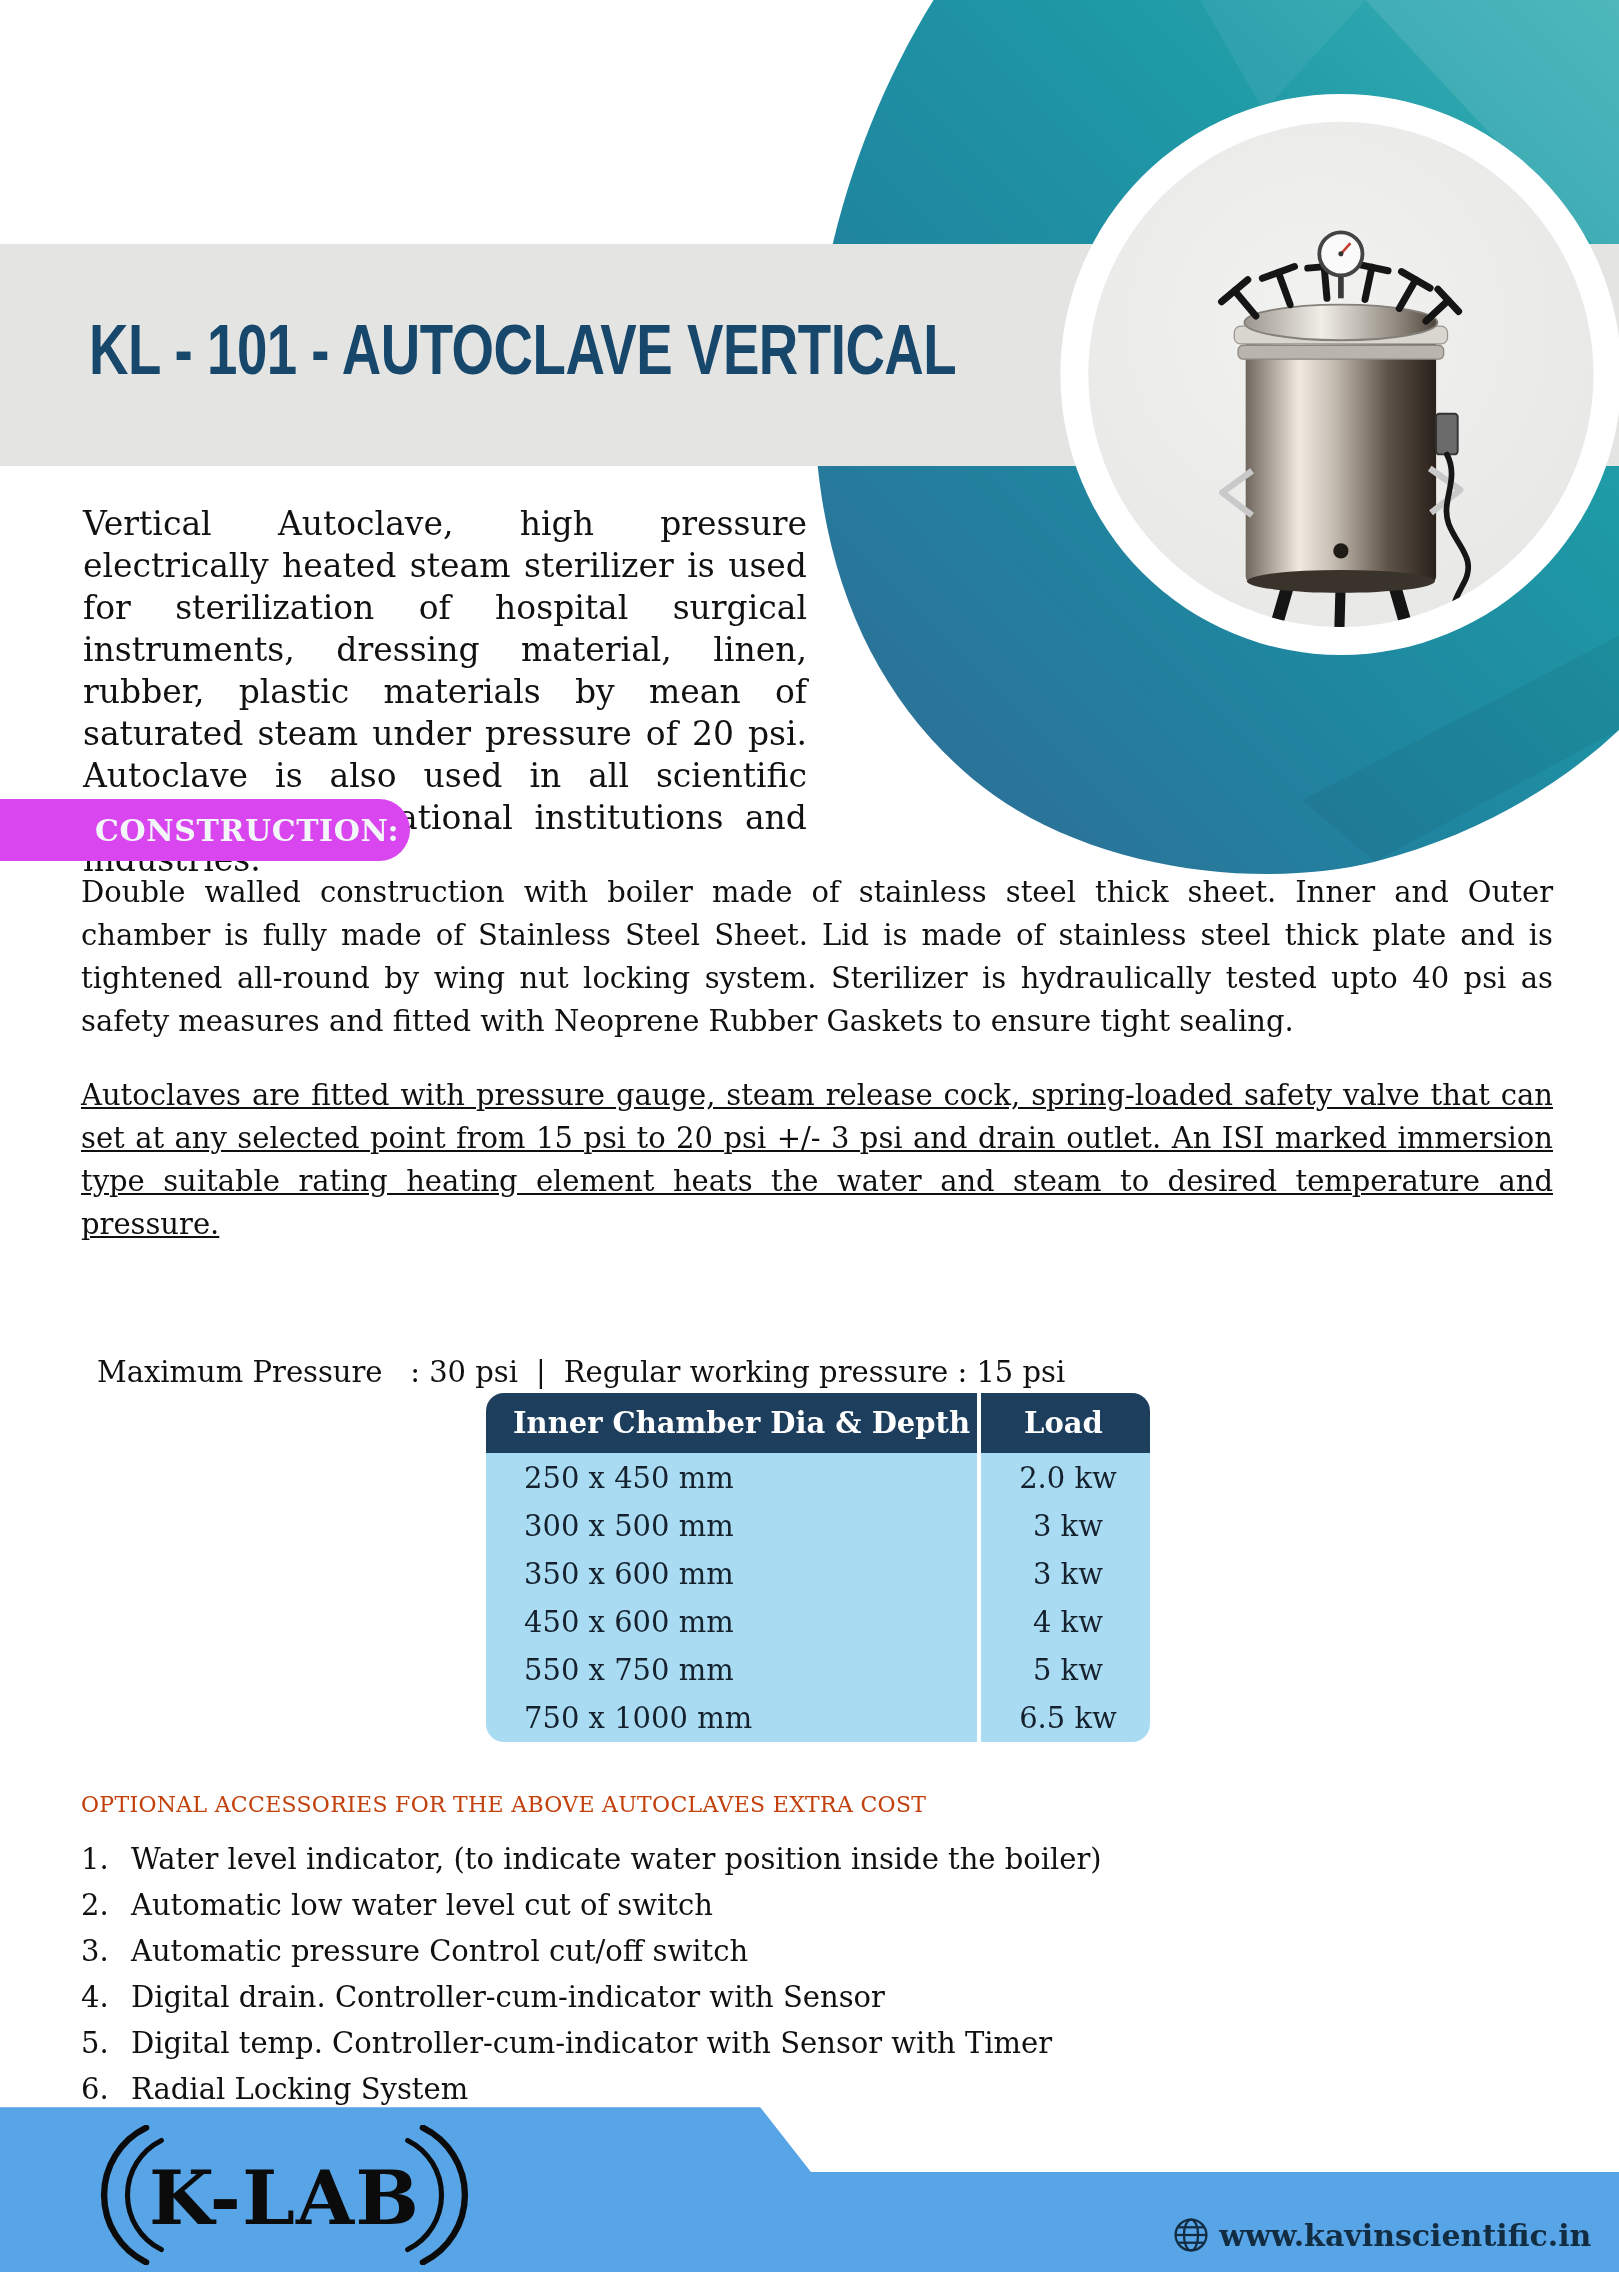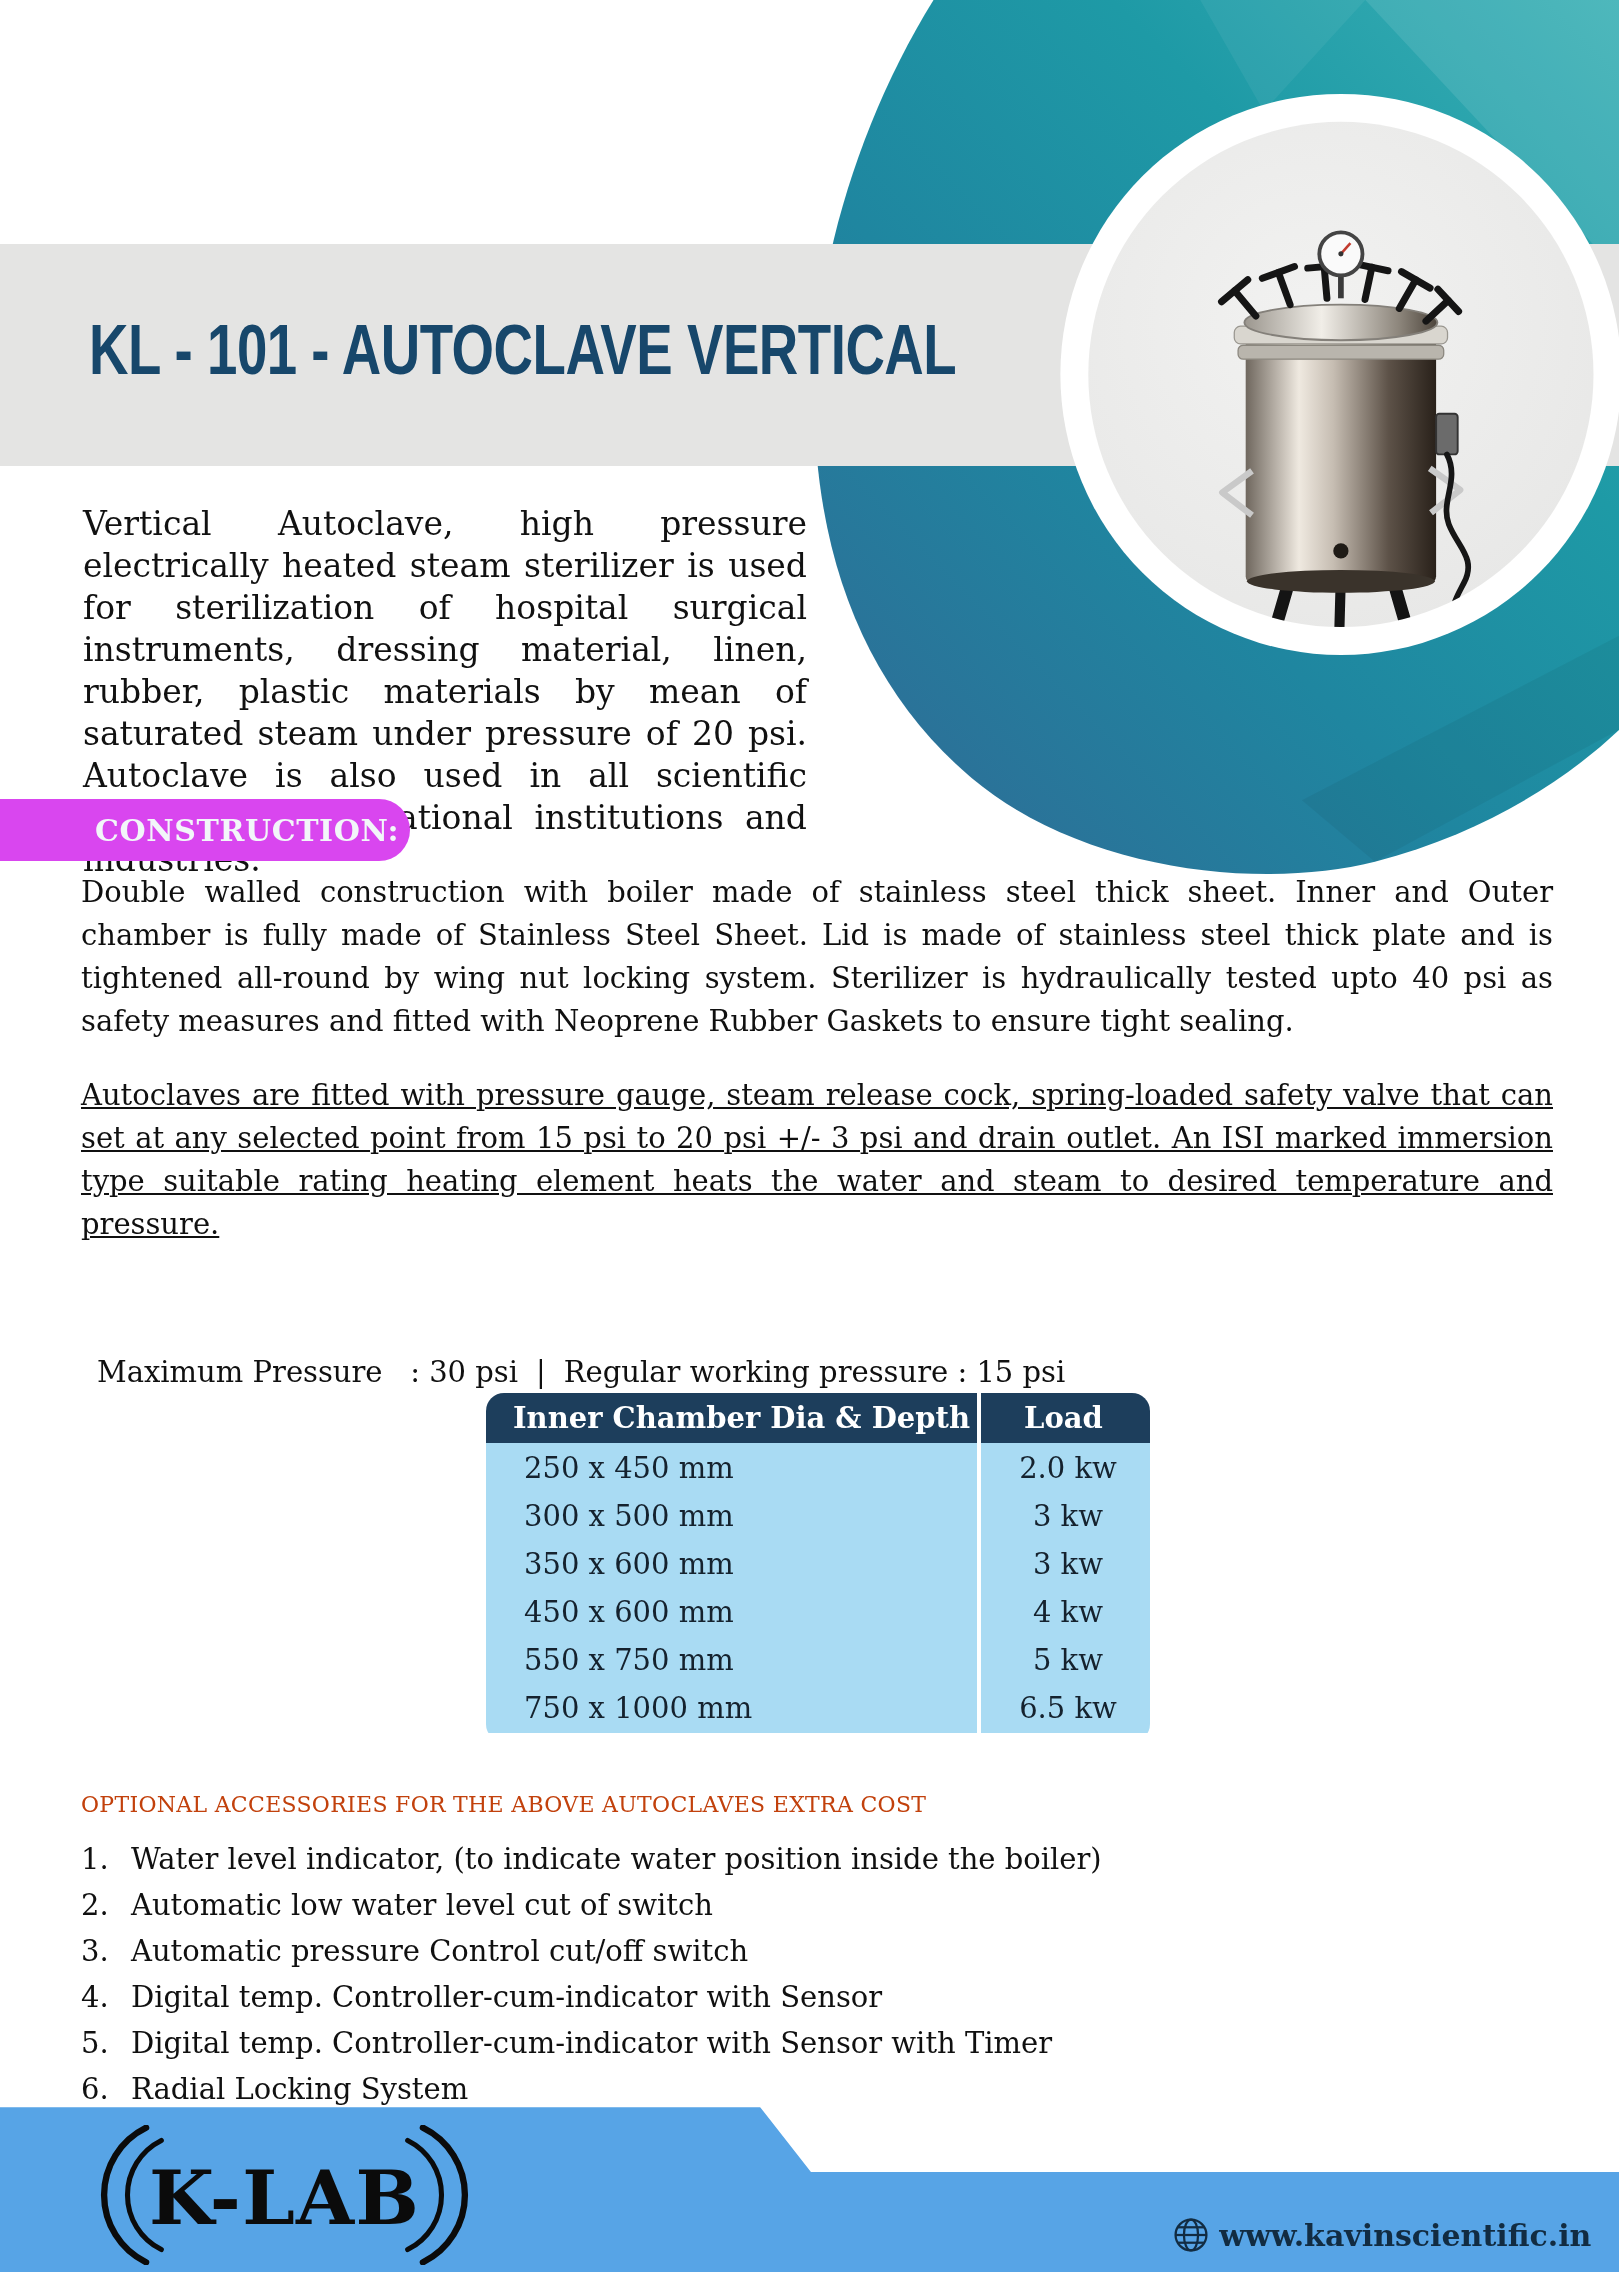--- a/index.html
+++ b/index.html
@@ -102,21 +102,21 @@
   
   #spec-table {
     left: 486px; top: 1393px;
     width: 664px; height: 349px;
     z-index: 3;
     border-radius: 18px;
     overflow: hidden;
   }
   #spec-table .thead {
     display: flex;
-    height: 50px;
+    height: 60px;
     background: #1d3e5c;
   }
   #spec-table .th {
     color: #ffffff;
     font-weight: bold;
     font-size: 29px;
     display: flex;
     align-items: center;
   }
   #spec-table .th1 { width: 491px; padding-left: 27px; box-sizing: border-box; }
@@ -337,21 +337,21 @@
       </div>
     </div>
     <div id="col-divider"></div>
   </div>
 
   <div id="acc-heading" class="abs">OPTIONAL ACCESSORIES FOR THE ABOVE AUTOCLAVES EXTRA COST</div>
   <ol id="acc-list" class="abs">
     <li><span class="num">1.</span><span>Water level indicator, (to indicate water position inside the boiler)</span></li>
     <li><span class="num">2.</span><span>Automatic low water level cut of switch</span></li>
     <li><span class="num">3.</span><span>Automatic pressure Control cut/off switch</span></li>
-    <li><span class="num">4.</span><span>Digital temp. Controller-cum-indicator with Sensor</span></li>
+    <li><span class="num">4.</span><span>Digital drain. Controller-cum-indicator with Sensor</span></li>
     <li><span class="num">5.</span><span>Digital temp. Controller-cum-indicator with Sensor with Timer</span></li>
     <li><span class="num">6.</span><span>Radial Locking System</span></li>
   </ol>
 
   <svg id="footer-band" class="abs" width="1620" height="166" viewBox="0 0 2551 261">
     <path d="M 0,0 H 1197 L 1277,102 H 2551 V 261 H 0 Z" fill="#57a4e6"></path>
   </svg>
 
   <div id="klab-logo" class="abs">
     <svg width="419" height="140" viewBox="0 0 660 220">

